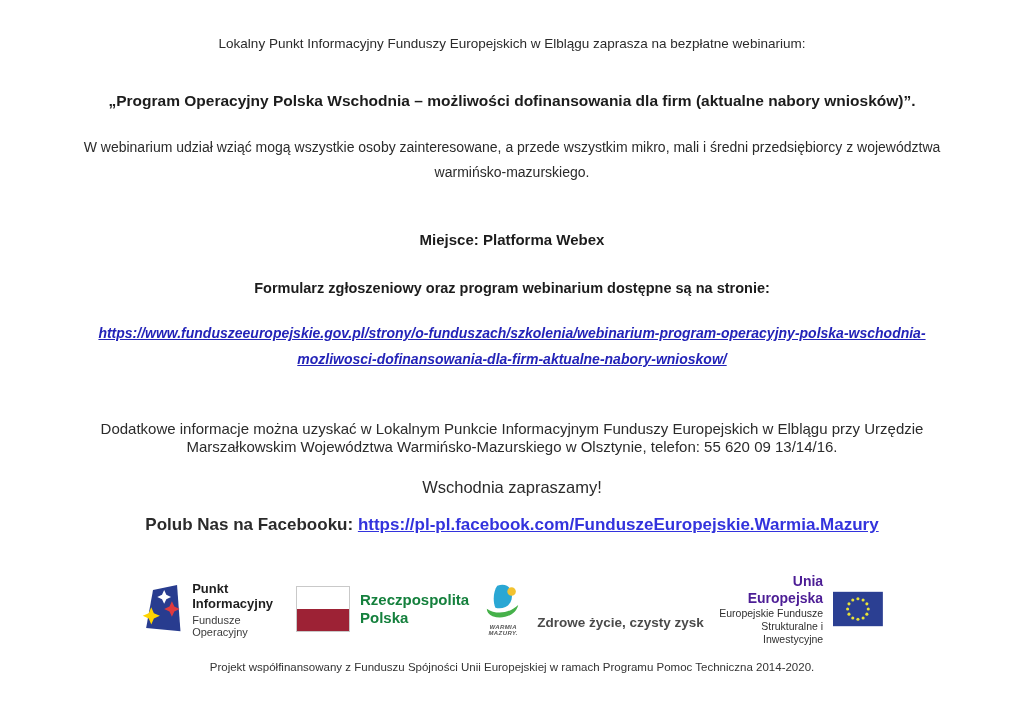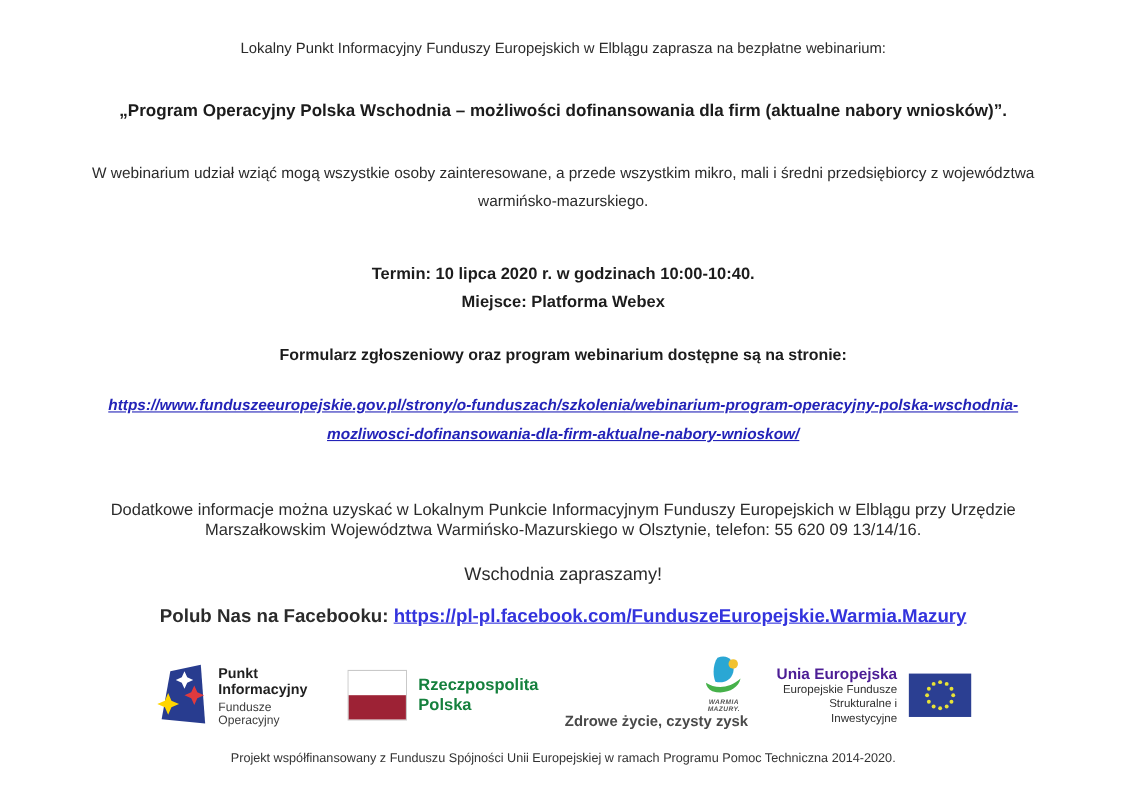--- a/index.html
+++ b/index.html
@@ -20,43 +20,43 @@
   *{margin:0;padding:0;box-sizing:border-box;}
   html,body{width:1024px;height:722px;overflow:hidden;}
   body{
     background:#ffffff;
     font-family:"Liberation Sans", sans-serif;
     color:var(--text-main);
     text-align:center;
   }
   .intro{margin:35px auto 0;max-width:900px;font-size:13.5px;line-height:17px;}
   .title{margin:36px auto 0;max-width:880px;font-size:15.5px;font-weight:bold;line-height:25px;color:#1c1c1c;}
-  .audience{margin:32px auto 0;max-width:910px;font-size:14px;line-height:25px;}
+  .audience{margin:22px auto 0;max-width:910px;font-size:14px;line-height:25px;}
   .when{margin:42px auto 0;max-width:700px;font-size:15px;font-weight:bold;line-height:25px;color:#1c1c1c;}
   .form-info{margin:28px auto 0;max-width:800px;font-size:14.5px;font-weight:bold;color:#1c1c1c;}
   .reg-link{margin:24px auto 0;max-width:890px;font-size:14px;font-weight:bold;line-height:26px;overflow-wrap:break-word;font-style:italic;}
   .reg-link a{color:var(--link-primary);text-decoration:underline;cursor:pointer;}
   .additional{margin:48px auto 0;max-width:935px;font-size:15px;line-height:18px;}
   .closing{margin:22px auto 0;font-size:16.5px;}
   .facebook{margin:18px auto 0;font-size:17px;font-weight:bold;}
   .facebook a{color:var(--link-facebook);text-decoration:underline;cursor:pointer;}
   
-  .logos{margin:30px auto 0;width:742px;display:flex;justify-content:space-between;align-items:center;height:64px;gap:12px;}
+  .logos{margin:42px auto 0;width:742px;display:flex;justify-content:space-between;align-items:center;height:64px;gap:12px;}
   .logo{display:flex;align-items:center;text-align:left;}
   .logo-text{margin-left:10px;}
   
   .pi-name{font-size:13px;font-weight:bold;line-height:15px;color:#1f1f1f;}
   .pi-sub{font-size:11px;color:#3c3c3c;margin-top:3px;}
   
   .pl-flag{width:54px;height:46px;border:1px solid #c9c9c9;display:flex;flex-direction:column;}
   .pl-flag .white{flex:1;background:#ffffff;}
   .pl-flag .red{flex:1;background:var(--poland-flag-red);}
   .pl-name{font-size:15px;font-weight:bold;line-height:18px;color:#15803d;}
   
-  .wm{display:flex;align-items:flex-end;flex-direction:column;}
+  .wm{display:flex;align-items:flex-end;}
   .wm-left{display:flex;flex-direction:column;align-items:center;}
   .wm-brand{font-size:6px;font-weight:bold;font-style:italic;color:#555;line-height:6px;letter-spacing:.4px;text-align:center;margin-top:1px;}
   .wm-tagline{font-size:13.5px;font-weight:bold;color:#4a4a4a;margin:0 0 6px 12px;white-space:nowrap;}
   
   .ue{display:flex;align-items:center;}
   .ue-text{text-align:right;margin-right:10px;}
   .ue-name{font-size:14px;font-weight:bold;color:#4c1d95;line-height:17px;}
   .ue-sub{font-size:10.5px;color:#2f2f2f;line-height:13px;}
   .eu-flag-rect{fill:var(--eu-flag-blue);}
   .eu-star{fill:var(--eu-star-yellow);}
@@ -72,21 +72,20 @@
 </head>
 <body>
 
 <p class="intro">Lokalny Punkt Informacyjny Funduszy Europejskich w Elblągu zaprasza na bezpłatne webinarium:</p>
 
 <h1 class="title">„Program Operacyjny Polska Wschodnia – możliwości dofinansowania dla firm (aktualne nabory wniosków)”.</h1>
 
 <p class="audience">W webinarium udział wziąć mogą wszystkie osoby zainteresowane, a przede wszystkim mikro, mali i średni przedsiębiorcy z województwa warmińsko-mazurskiego.</p>
 
 <div class="when">
-  <div>Termin: 10 lipca 2020 r. w godzinach 10:00-10:40.</div>
   <div>Miejsce: Platforma Webex</div>
 </div>
 
 <p class="form-info">Formularz zgłoszeniowy oraz program webinarium dostępne są na stronie:</p>
 
 <p class="reg-link"><a>https://www.funduszeeuropejskie.gov.pl/strony/o-funduszach/szkolenia/webinarium-program-operacyjny-polska-wschodnia-mozliwosci-dofinansowania-dla-firm-aktualne-nabory-wnioskow/</a></p>
 
 <p class="additional">Dodatkowe informacje można uzyskać w Lokalnym Punkcie Informacyjnym Funduszy Europejskich w Elblągu przy Urzędzie Marszałkowskim Województwa Warmińsko-Mazurskiego w Olsztynie, telefon: 55 620 09 13/14/16.</p>
 
 <p class="closing">Wschodnia zapraszamy!</p>

